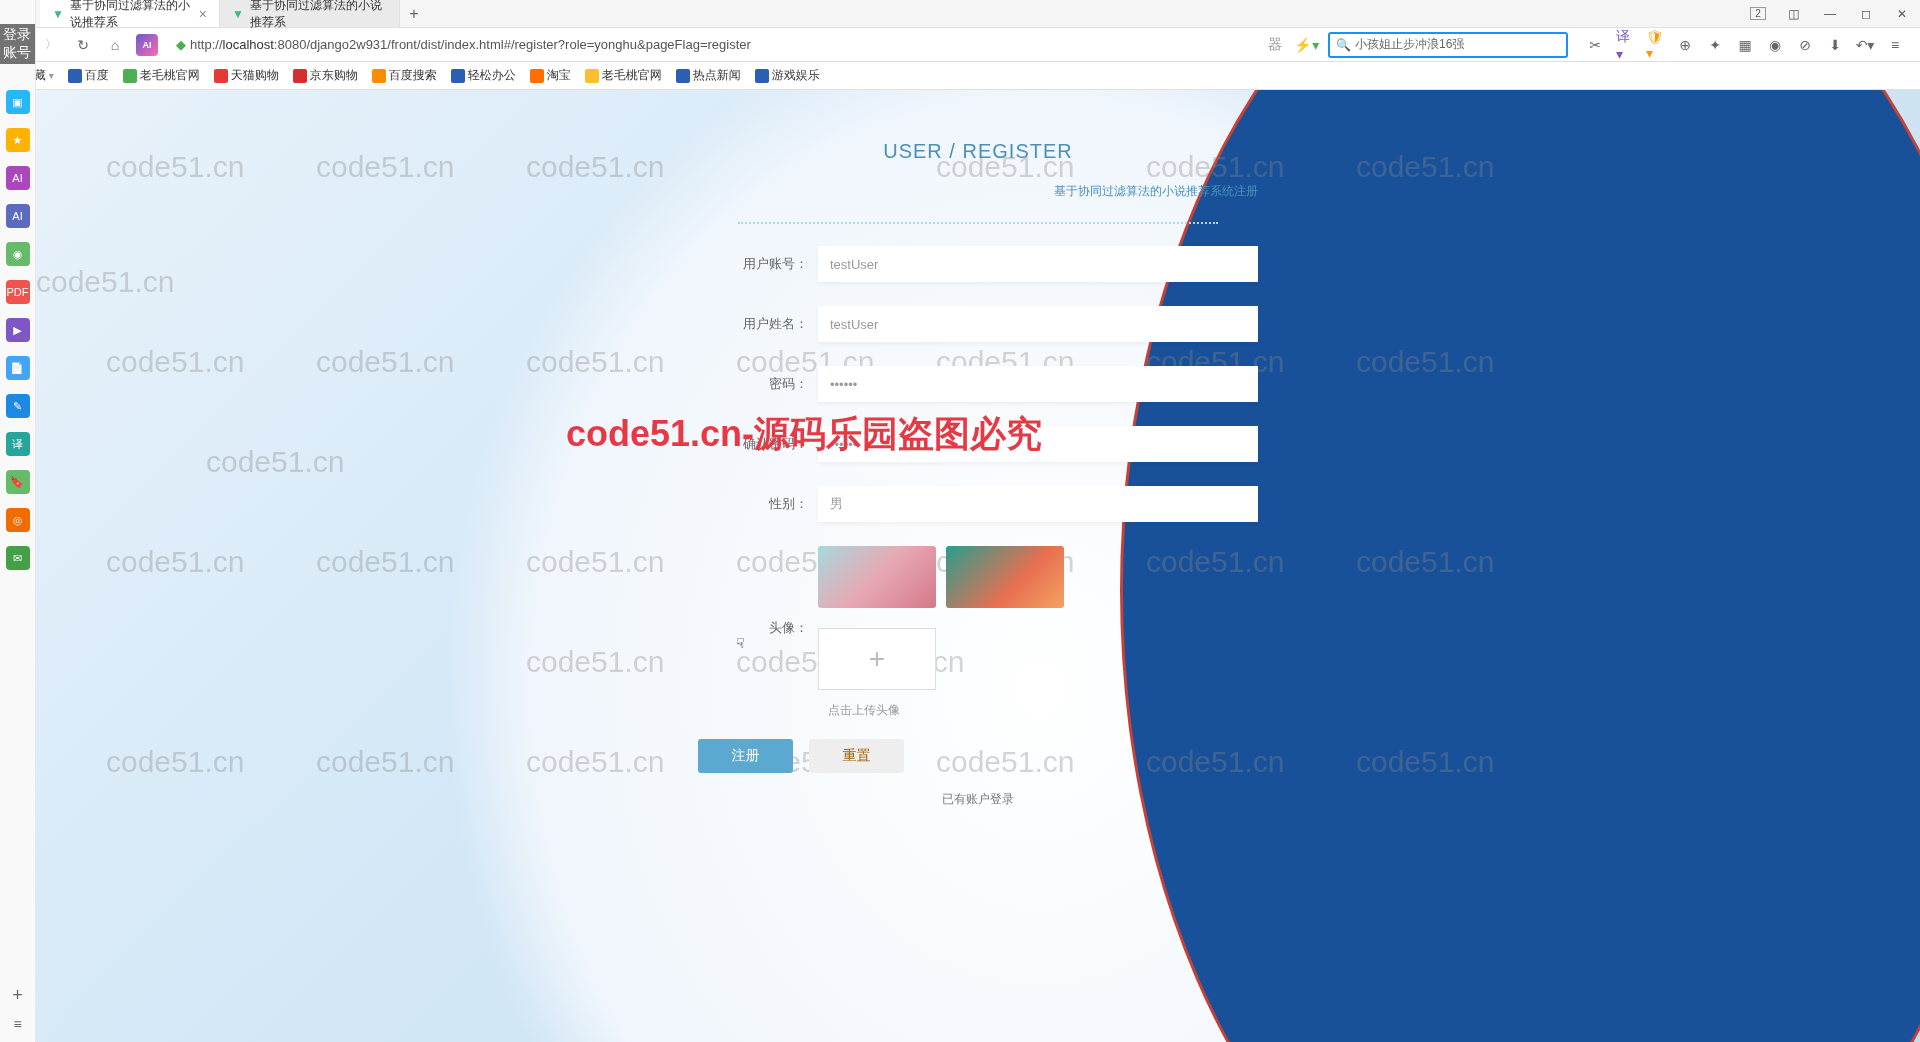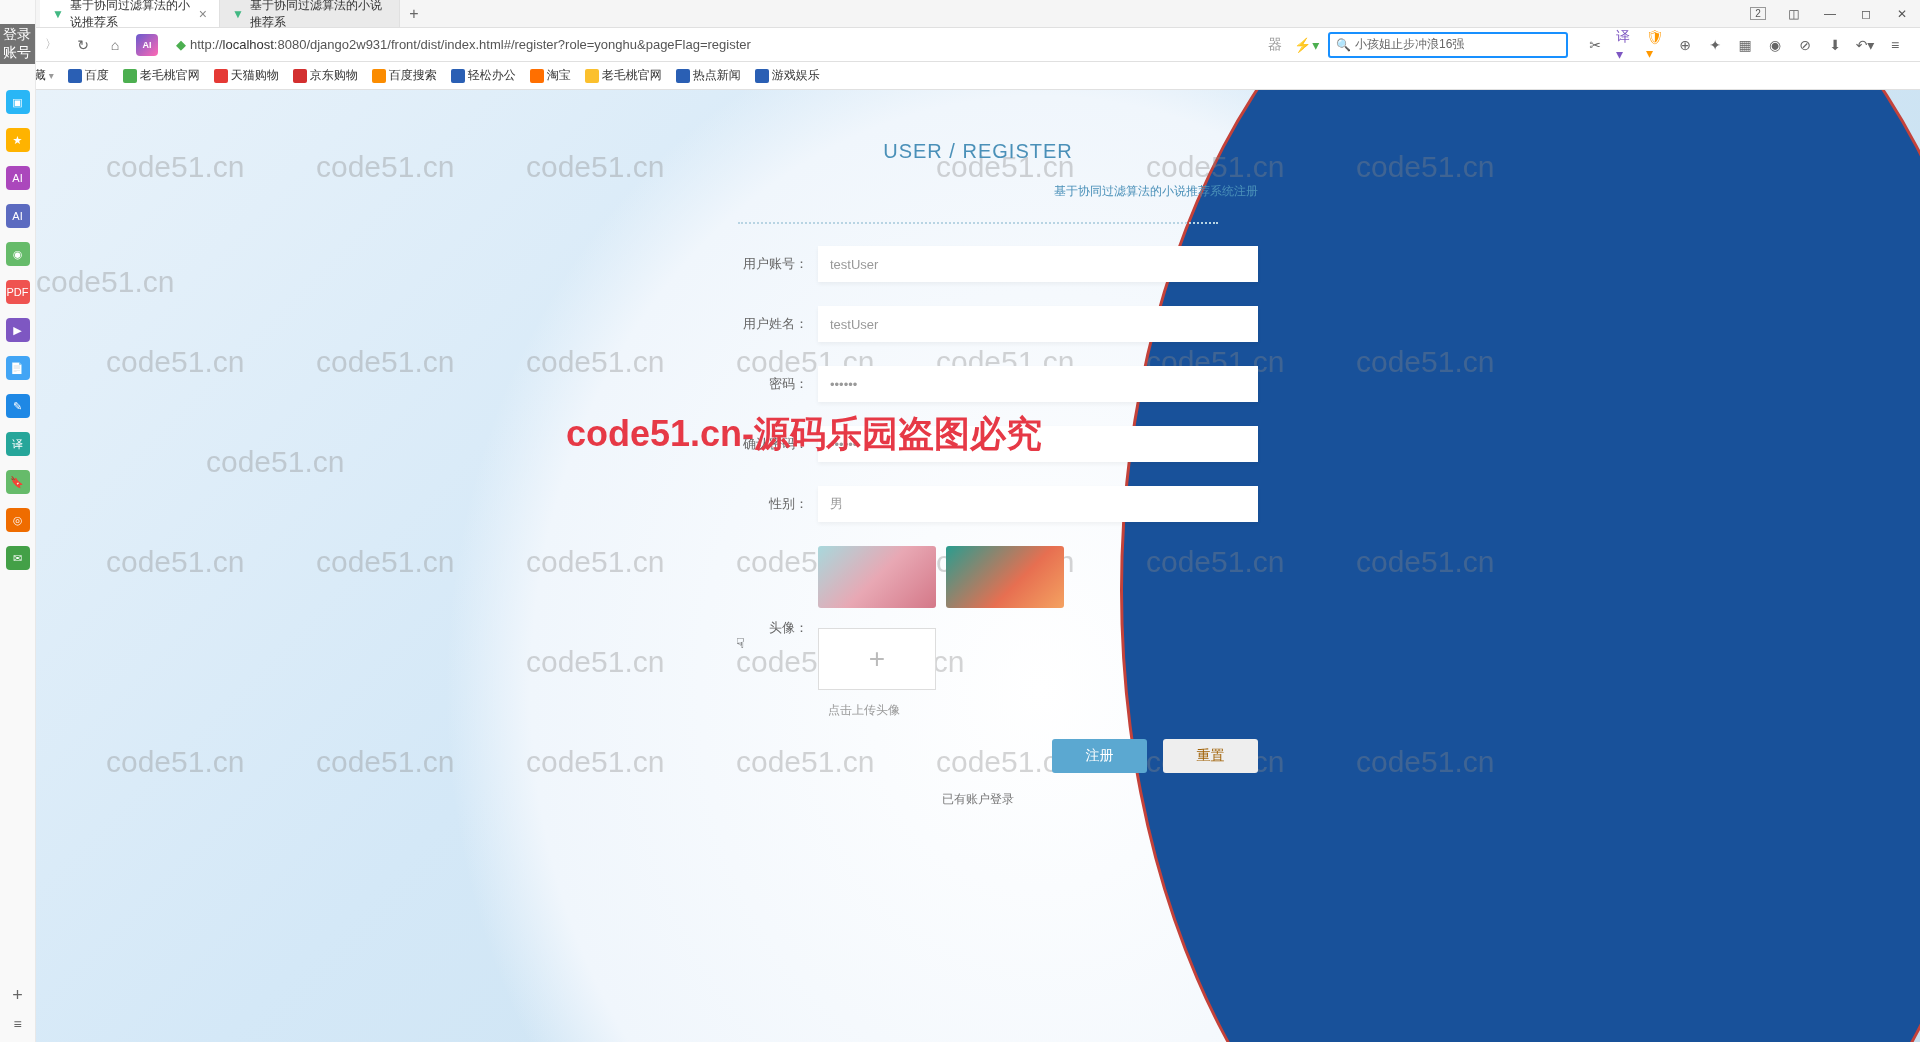--- a/index.html
+++ b/index.html
@@ -55,21 +55,21 @@
     .form-row { display: flex; align-items: center; margin-bottom: 24px; }
     .form-label { width: 120px; text-align: right; font-size: 13px; color: #666; padding-right: 10px; }
     .form-input { flex: 1; height: 36px; border: none; background: #fff; padding: 0 12px; font-size: 13px; color: #999; box-shadow: 0 2px 4px rgba(0,0,0,0.05); }
     .avatar-row { display: flex; align-items: center; margin-bottom: 12px; }
     .avatar-thumbs { display: flex; gap: 10px; flex-wrap: wrap; }
     .avatar-thumb { width: 118px; height: 62px; border-radius: 3px; position: relative; }
     .avatar-thumb.a1 { background: linear-gradient(135deg, #a8d8dc 0%, #e8a8b4 50%, #d47888 100%); }
     .avatar-thumb.a2 { background: linear-gradient(135deg, #2a9d8f 0%, #e76f51 60%, #f4a261 100%); }
     .upload-box { width: 118px; height: 62px; border: 1px solid #ddd; display: flex; align-items: center; justify-content: center; color: #bbb; font-size: 28px; background: #fff; cursor: pointer; }
     .upload-hint { margin-left: 130px; font-size: 12px; color: #999; margin-top: 8px; margin-bottom: 20px; }
-    .btn-row { display: flex; gap: 16px; justify-content: flex-end; margin-top: 20px; }
+    .btn-row { display: flex; gap: 16px; justify-content: flex-start; margin-top: 20px; }
     .btn { width: 95px; height: 34px; border: none; border-radius: 3px; font-size: 14px; cursor: pointer; }
     .btn-primary { background: #5ba8d1; color: #fff; }
     .btn-default { background: #eee; color: #a16207; }
     .login-link { text-align: center; margin-top: 18px; font-size: 12px; color: #777; cursor: pointer; }
     .rarrow { color: #999; font-size: 12px; }
     
     .cursor { position: absolute; left: 700px; top: 545px; font-size: 14px; z-index: 20; }
   </style>
 </head>
 <body>

